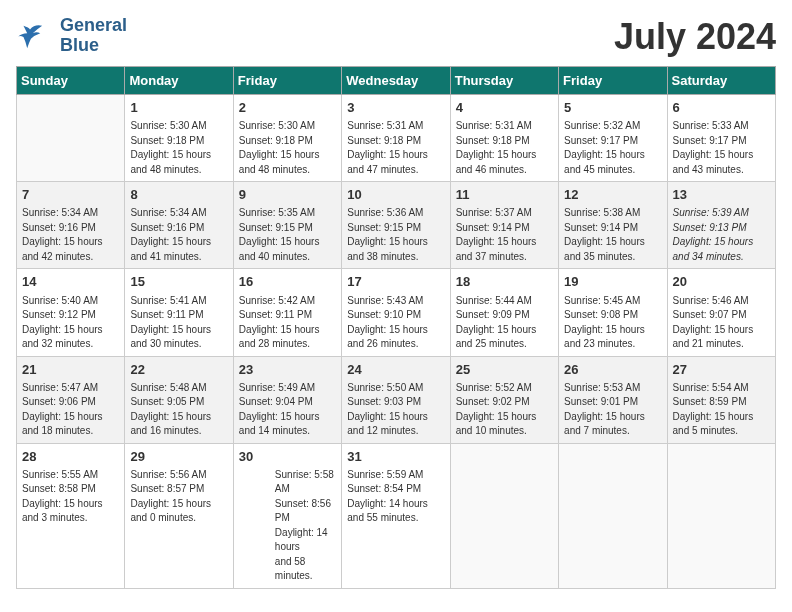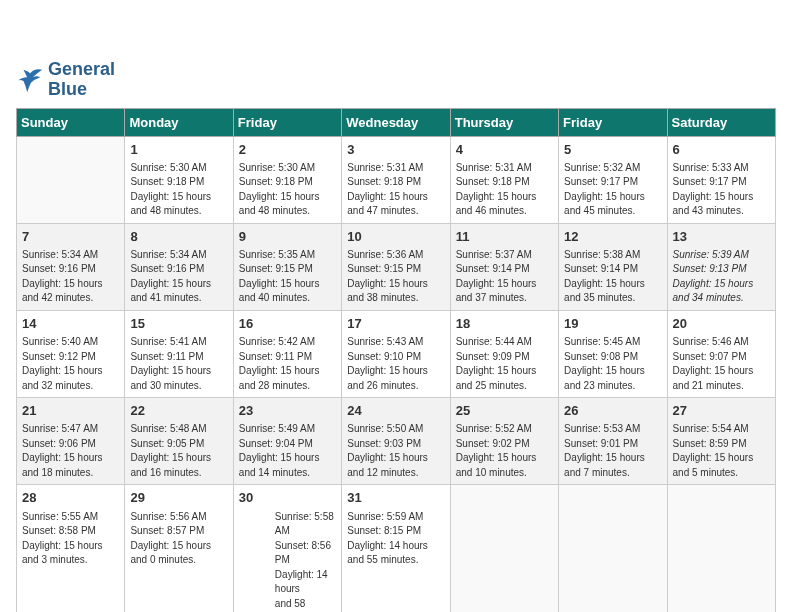--- a/index.html
+++ b/index.html
@@ -12,22 +12,21 @@
     }
     .header-section {
       display: flex;
       justify-content: space-between;
       align-items: flex-start;
       margin-bottom: 8px;
     }
     .logo {
       display: flex;
       align-items: center;
-      gap: 4px;
-      margin-top: 44px;
+      gap: 16px;
     }
     .logo-text {
       font-size: 18px;
       font-weight: bold;
       color: #2c5f8a;
       line-height: 1.1;
     }
     .logo-text span {
       display: block;
     }
@@ -98,20 +97,21 @@
   <div class="logo">
     <svg class="logo-bird" viewBox="0 0 30 30">
       <path d="M15 8 Q20 2 28 4 Q22 8 18 12 Q22 10 26 12 Q20 14 16 18 Q14 22 12 28 Q10 20 8 16 Q4 14 2 16 Q6 12 12 12 Q10 8 8 4 Q14 6 15 8Z" fill="#2c6fad"></path>
     </svg>
     <div class="logo-text">
       <span>General</span>
       <span>Blue</span>
     </div>
   </div>
   <div class="title-section">
+    <div class="month-title">July 2024</div>
   </div>
 </div>
 
 <table class="calendar">
   <thead>
     <tr>
     <th>Sunday</th>
         <th>Monday</th>
         <th>Friday</th>
         <th>Wednesday</th>
@@ -337,21 +337,21 @@
         <td>
           <span class="day-number">30</span>
           <div class="day-info" style="white-space: pre-line; margin-left: 36px;">Sunrise: 5:58 AM
 Sunset: 8:56 PM
 Daylight: 14 hours
 and 58 minutes.</div>
         </td>
         <td>
           <span class="day-number">31</span>
           <div class="day-info" style="white-space: pre-line;">Sunrise: 5:59 AM
-Sunset: 8:15 PM
+Sunset: 8:54 PM
 Daylight: 14 hours
 and 55 minutes.</div>
         </td>
         <td class="empty"></td>
         <td class="empty"></td>
         <td class="empty"></td>
       </tr>
     </tbody>
 </table>
 

